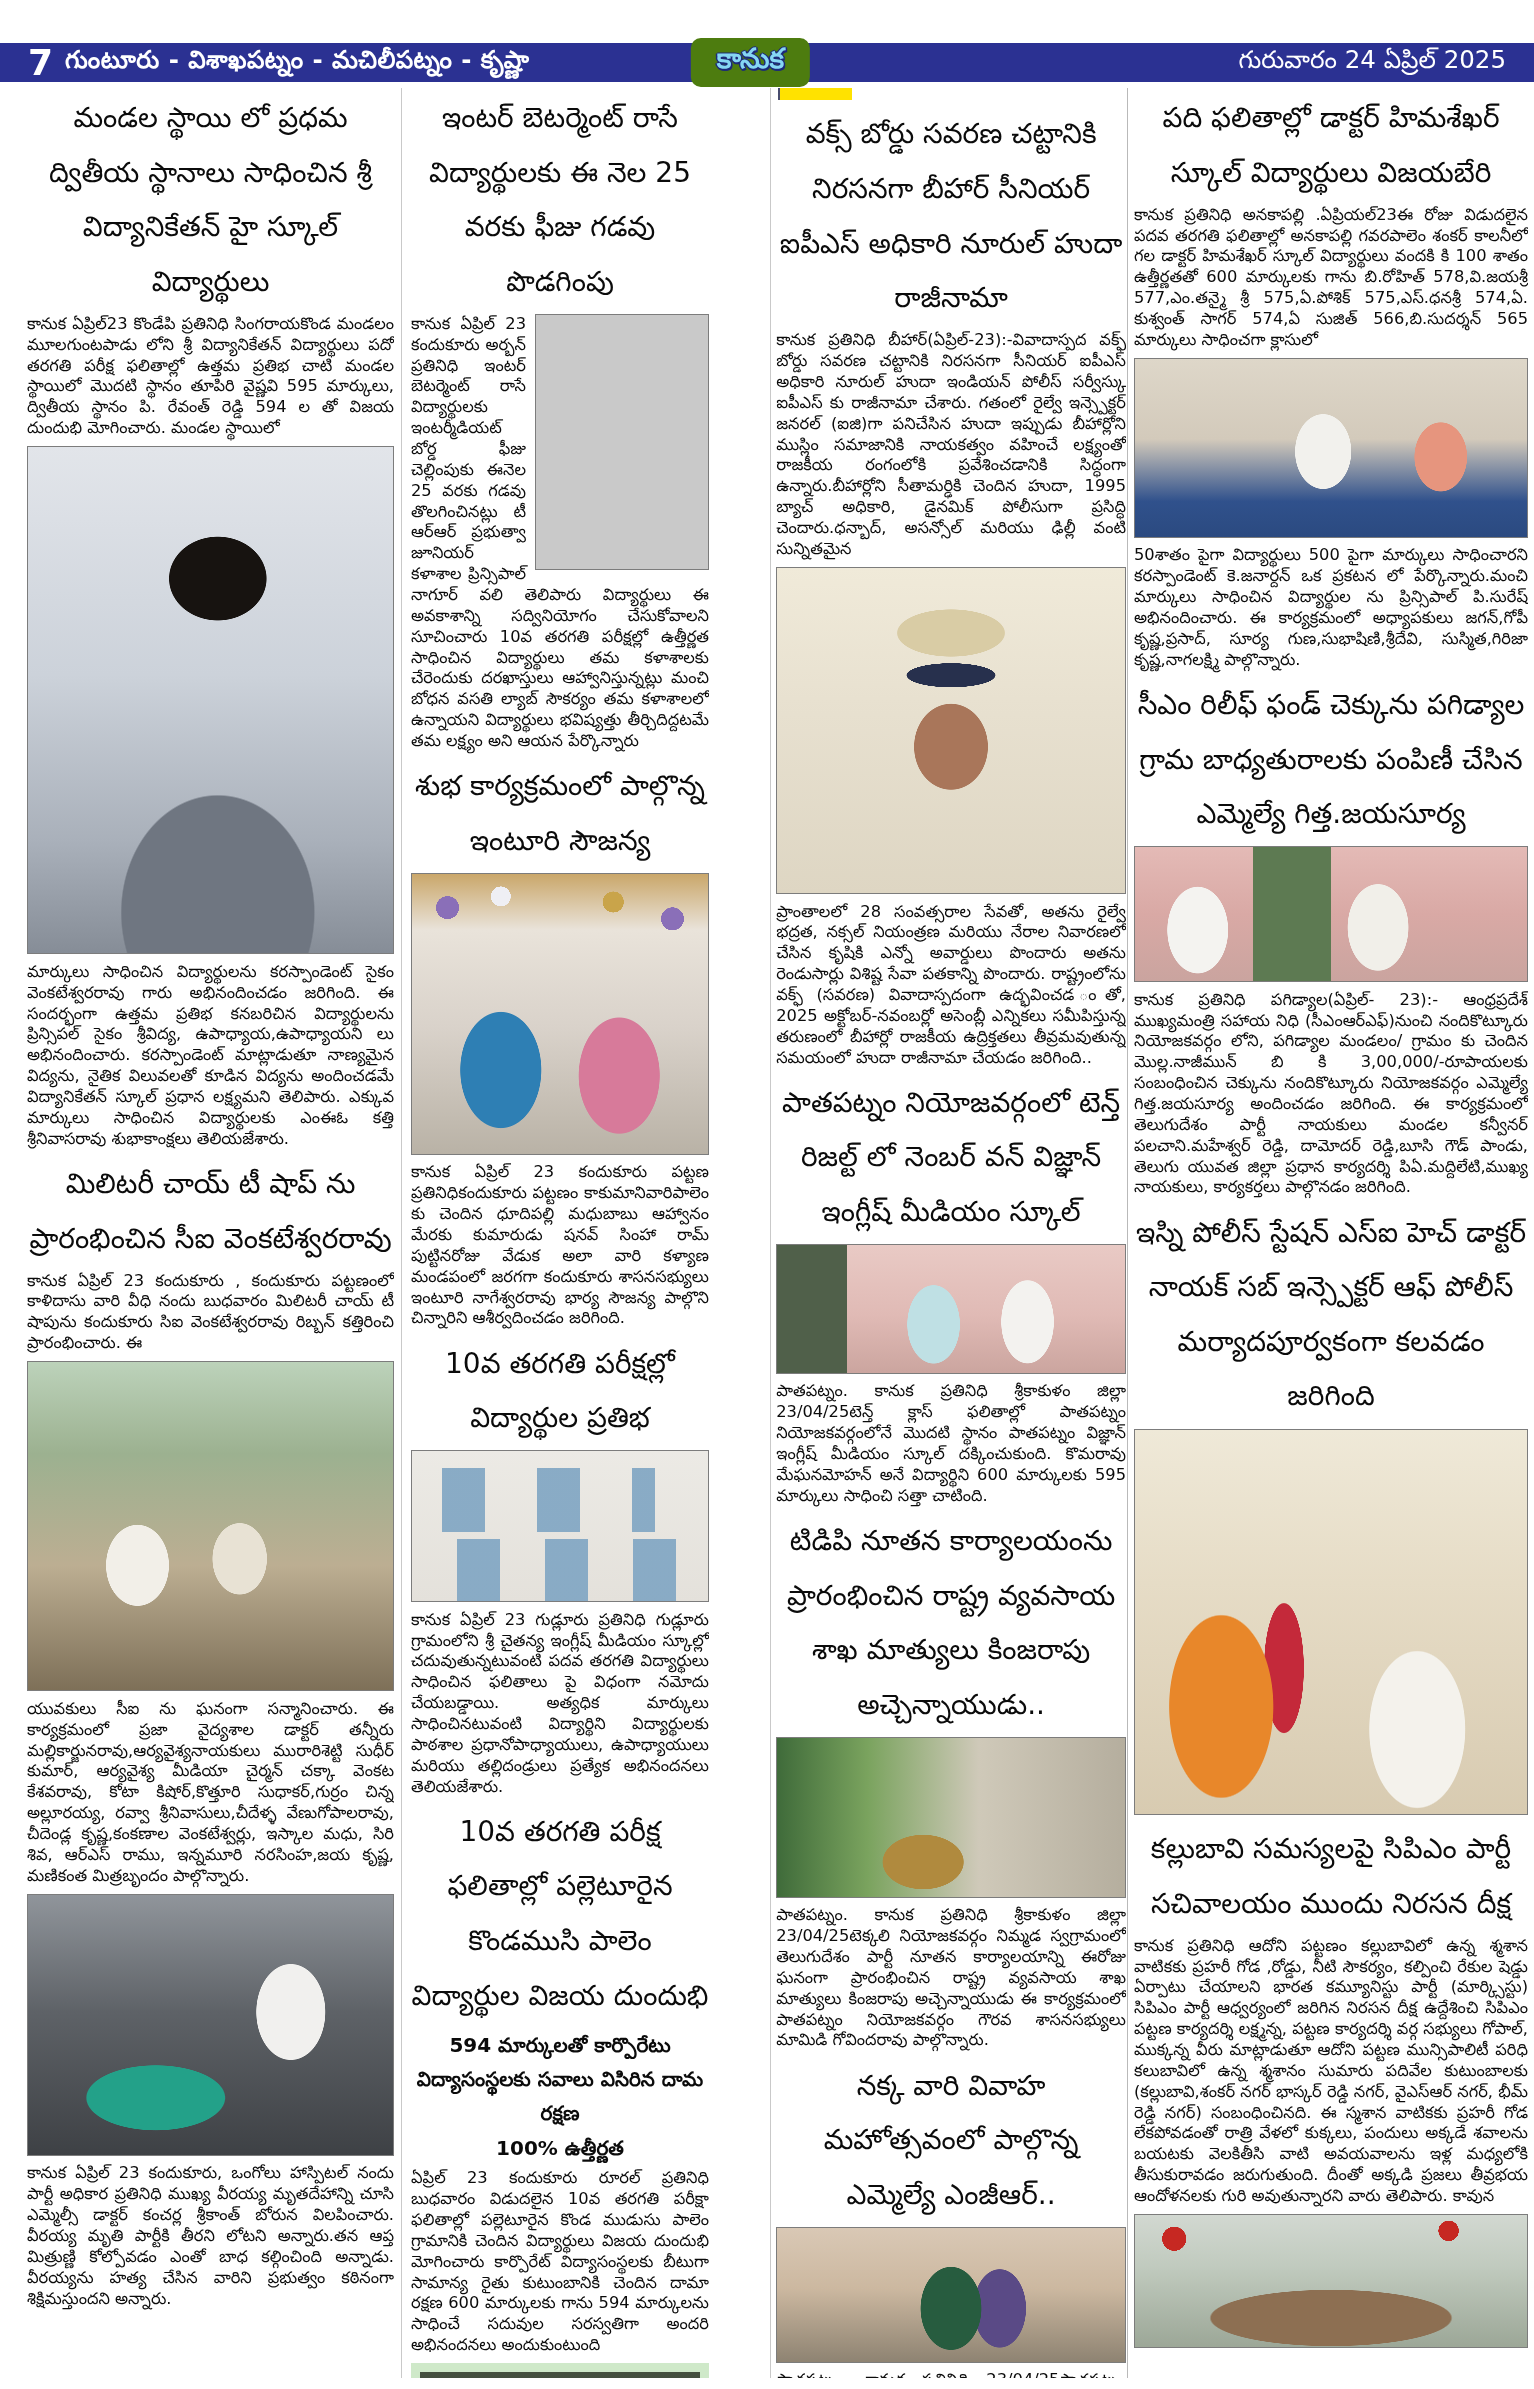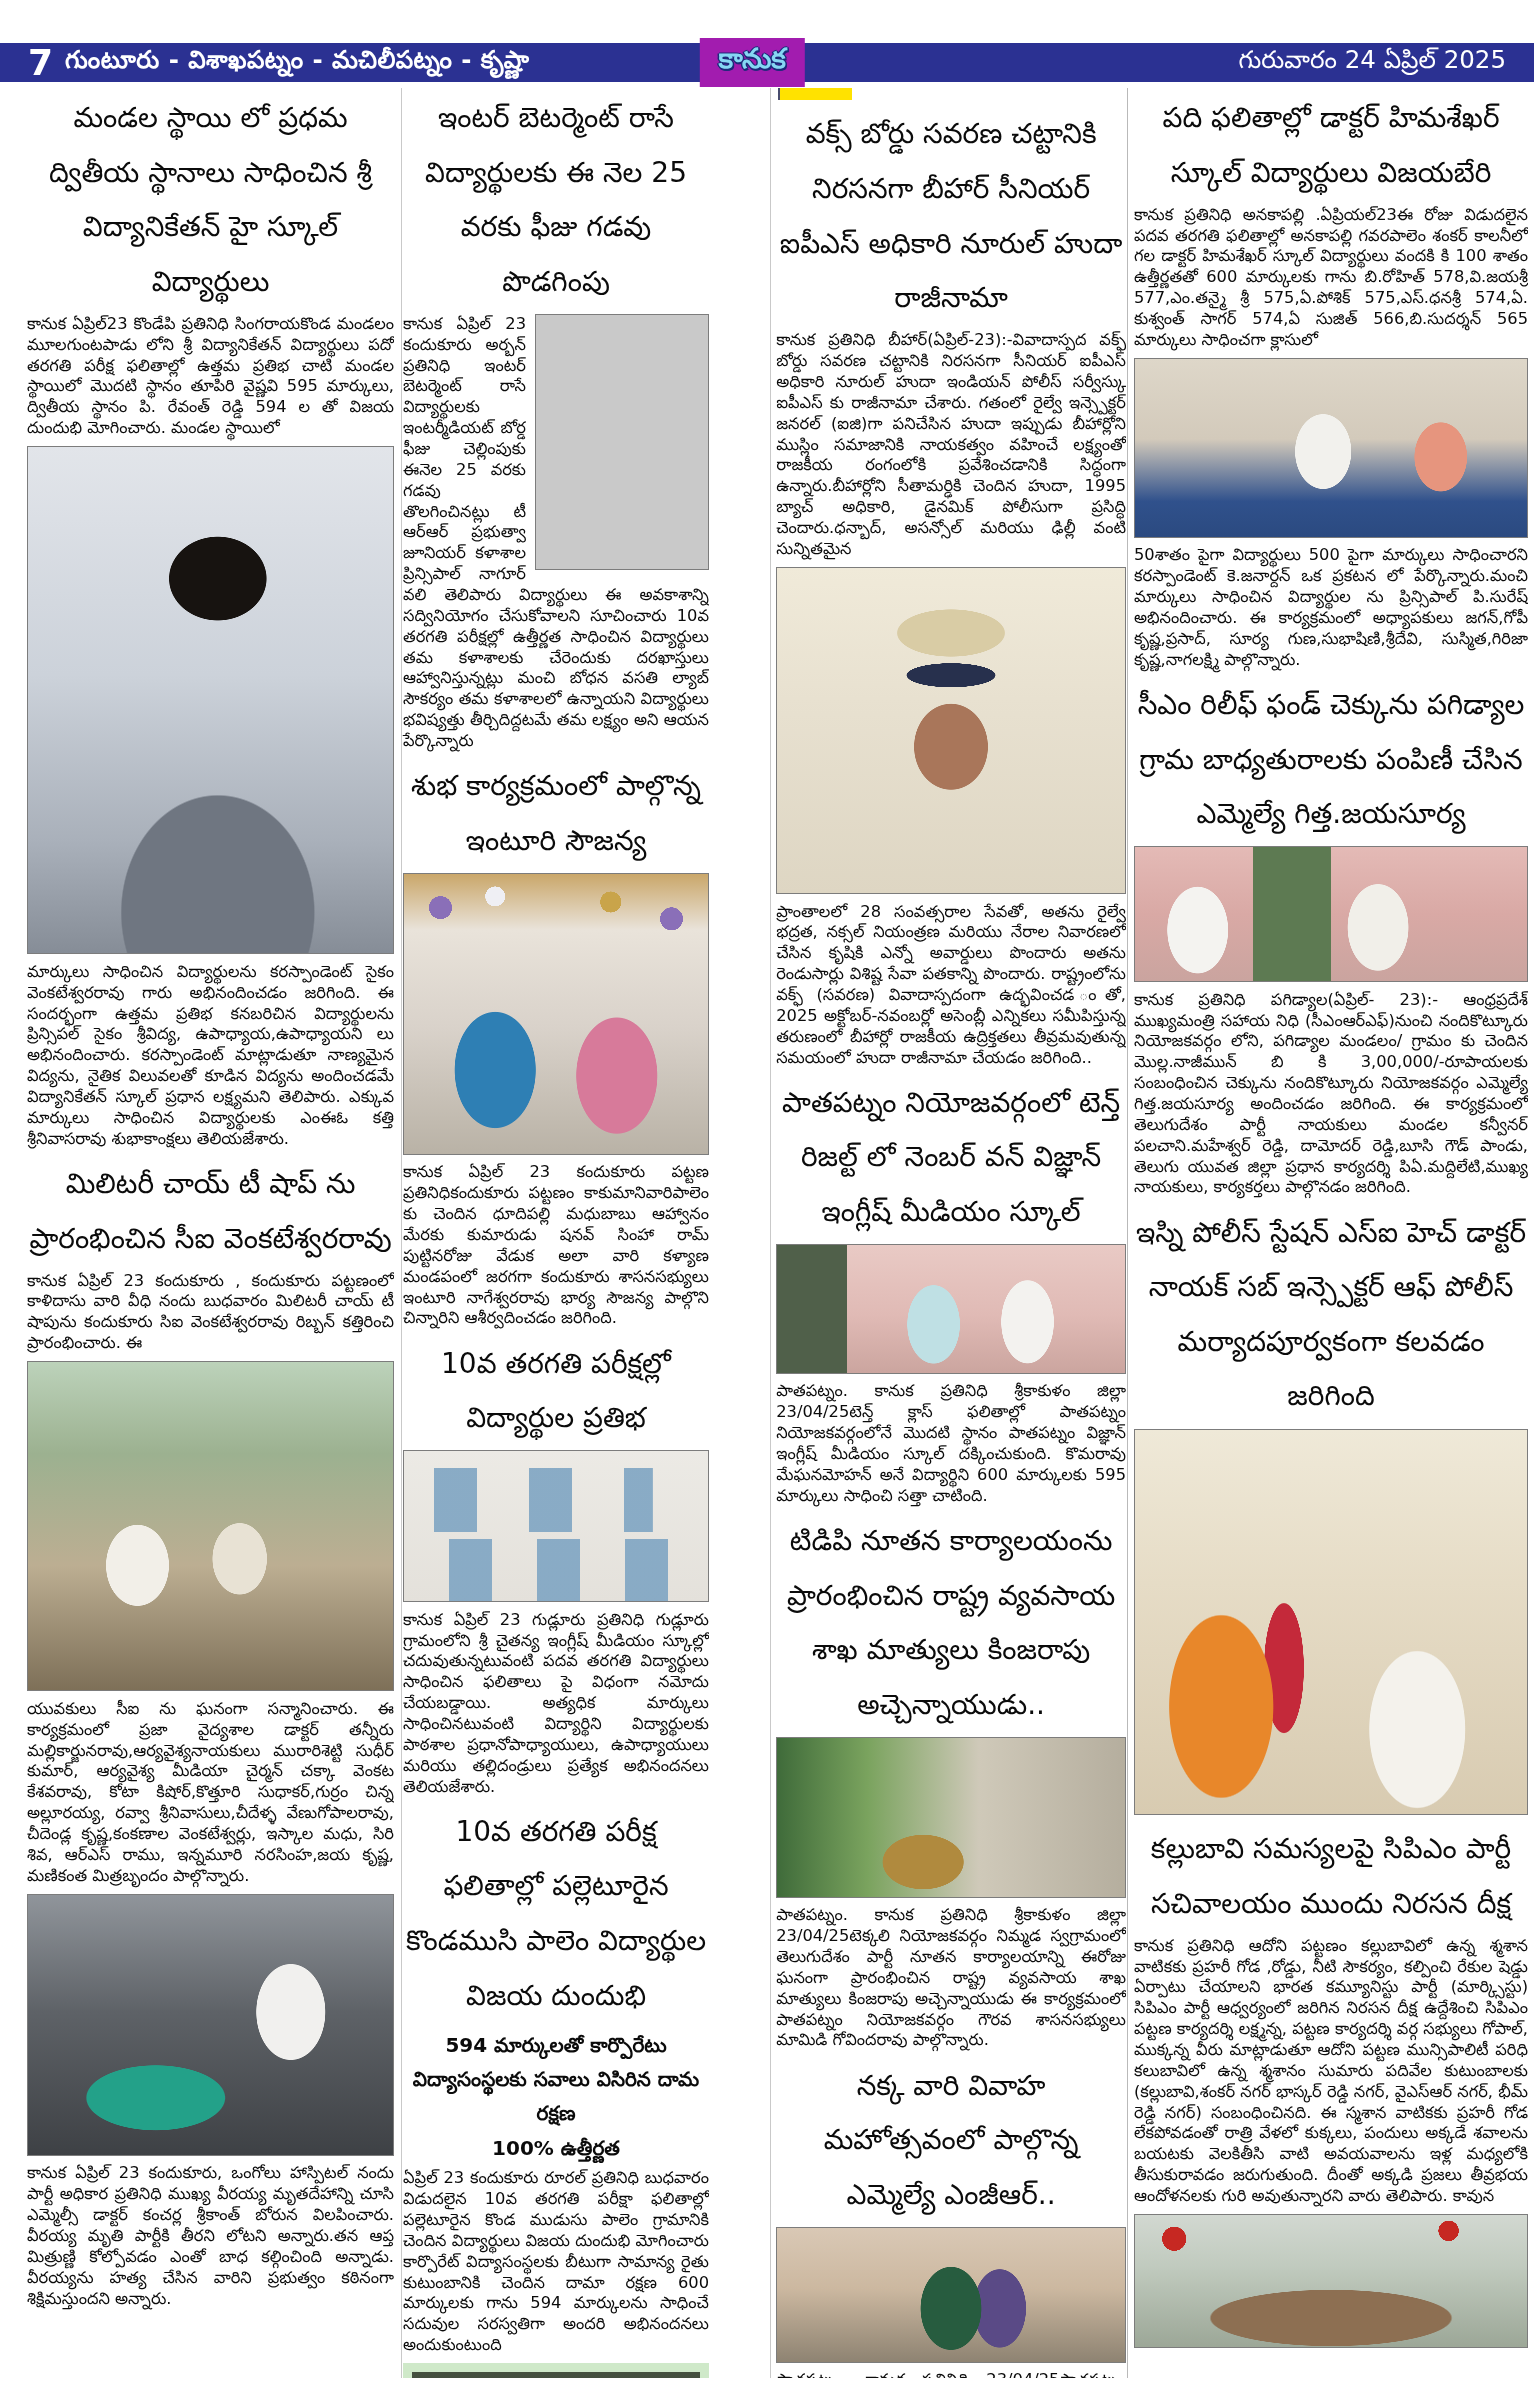--- a/index.html
+++ b/index.html
@@ -11,32 +11,32 @@
   
   .masthead-bar{
     position:absolute;left:0;top:43px;width:1534px;height:39px;
     background:#2b3192;display:flex;align-items:center;padding:0 28px;box-sizing:border-box;
   }
   .page-number{font-size:36px;font-weight:800;color:#ffffff;margin-right:12px;line-height:1;}
   .regions{font-size:24.5px;font-weight:700;color:#ffffff;letter-spacing:0.4px;white-space:nowrap;}
   .bar-spacer{flex:1;}
   .logo-box{
     position:absolute;left:50%;top:-5.2px;transform:translateX(-64%);
-    width:105px;height:49px;background:#a21caf;display:flex;align-items:center;justify-content:center;
+    width:119px;height:49px;background:#4d7c0f;display:flex;align-items:center;justify-content:center;border-radius:10px;
   }
   .logo-text{
     font-size:28px;font-weight:800;color:#86d7f3;
     text-shadow:-1.5px 0 #1d2a7a,1.5px 0 #1d2a7a,0 -1.5px #1d2a7a,0 1.5px #1d2a7a,1.5px 1.5px #1d2a7a;
     white-space:nowrap;
   }
   .edition-date{font-size:24.5px;font-weight:400;color:#ffffff;white-space:nowrap;}
   
   .col{position:absolute;top:88px;height:2290px;overflow:hidden;box-sizing:border-box;}
   .col-1{left:27px;width:367px;}
-  .col-2{left:401px;width:308px;border-left:0.7px solid #c9c9c9;padding-left:1px;}
+  .col-2{left:401px;width:308px;border-left:0.7px solid #c9c9c9;padding-left:9px;}
   .col-3{left:770px;width:356px;border-left:0.7px solid #c9c9c9;padding-left:5.2px;}
   .col-4{left:1127px;width:401px;border-left:0.7px solid #b9b9b9;padding-left:6px;}
   .headline{font-size:28px;font-weight:400;line-height:1.95;text-align:center;margin:3px 0 4.5px 0;}
   .subhead{font-size:20px;font-weight:700;line-height:1.7;text-align:center;margin:0 0 1.5px 0;}
   .para{font-size:16.3px;line-height:1.28;text-align:justify;margin:3px 0 7.4px 0;word-break:break-word;}
   .chip{width:74px;height:12px;background:#ffe200;margin:0 0 7.4px 1.5px;
         background-image:linear-gradient(90deg,rgba(40,50,130,.85) 0 2.2px,transparent 2.2px 5.2px);}
   
   .ph{display:block;margin:4.5px 0 7.4px 0;width:100%;box-sizing:border-box;
       border:0.7px solid #7c7c7c;background:#c9c9c9;}

